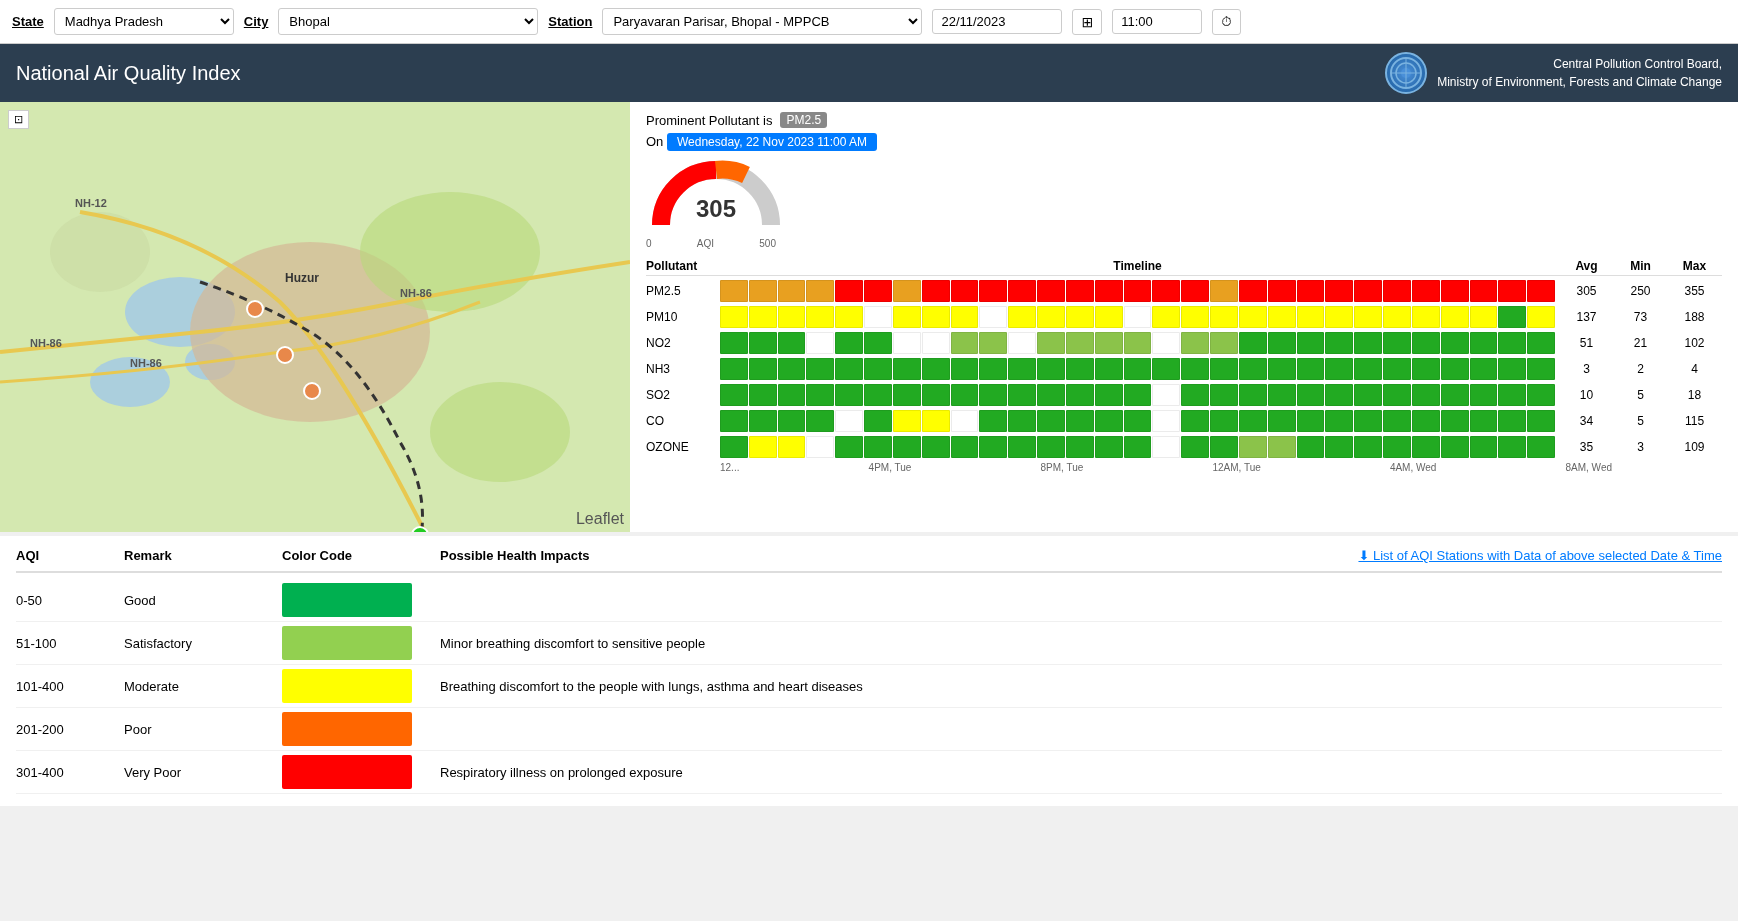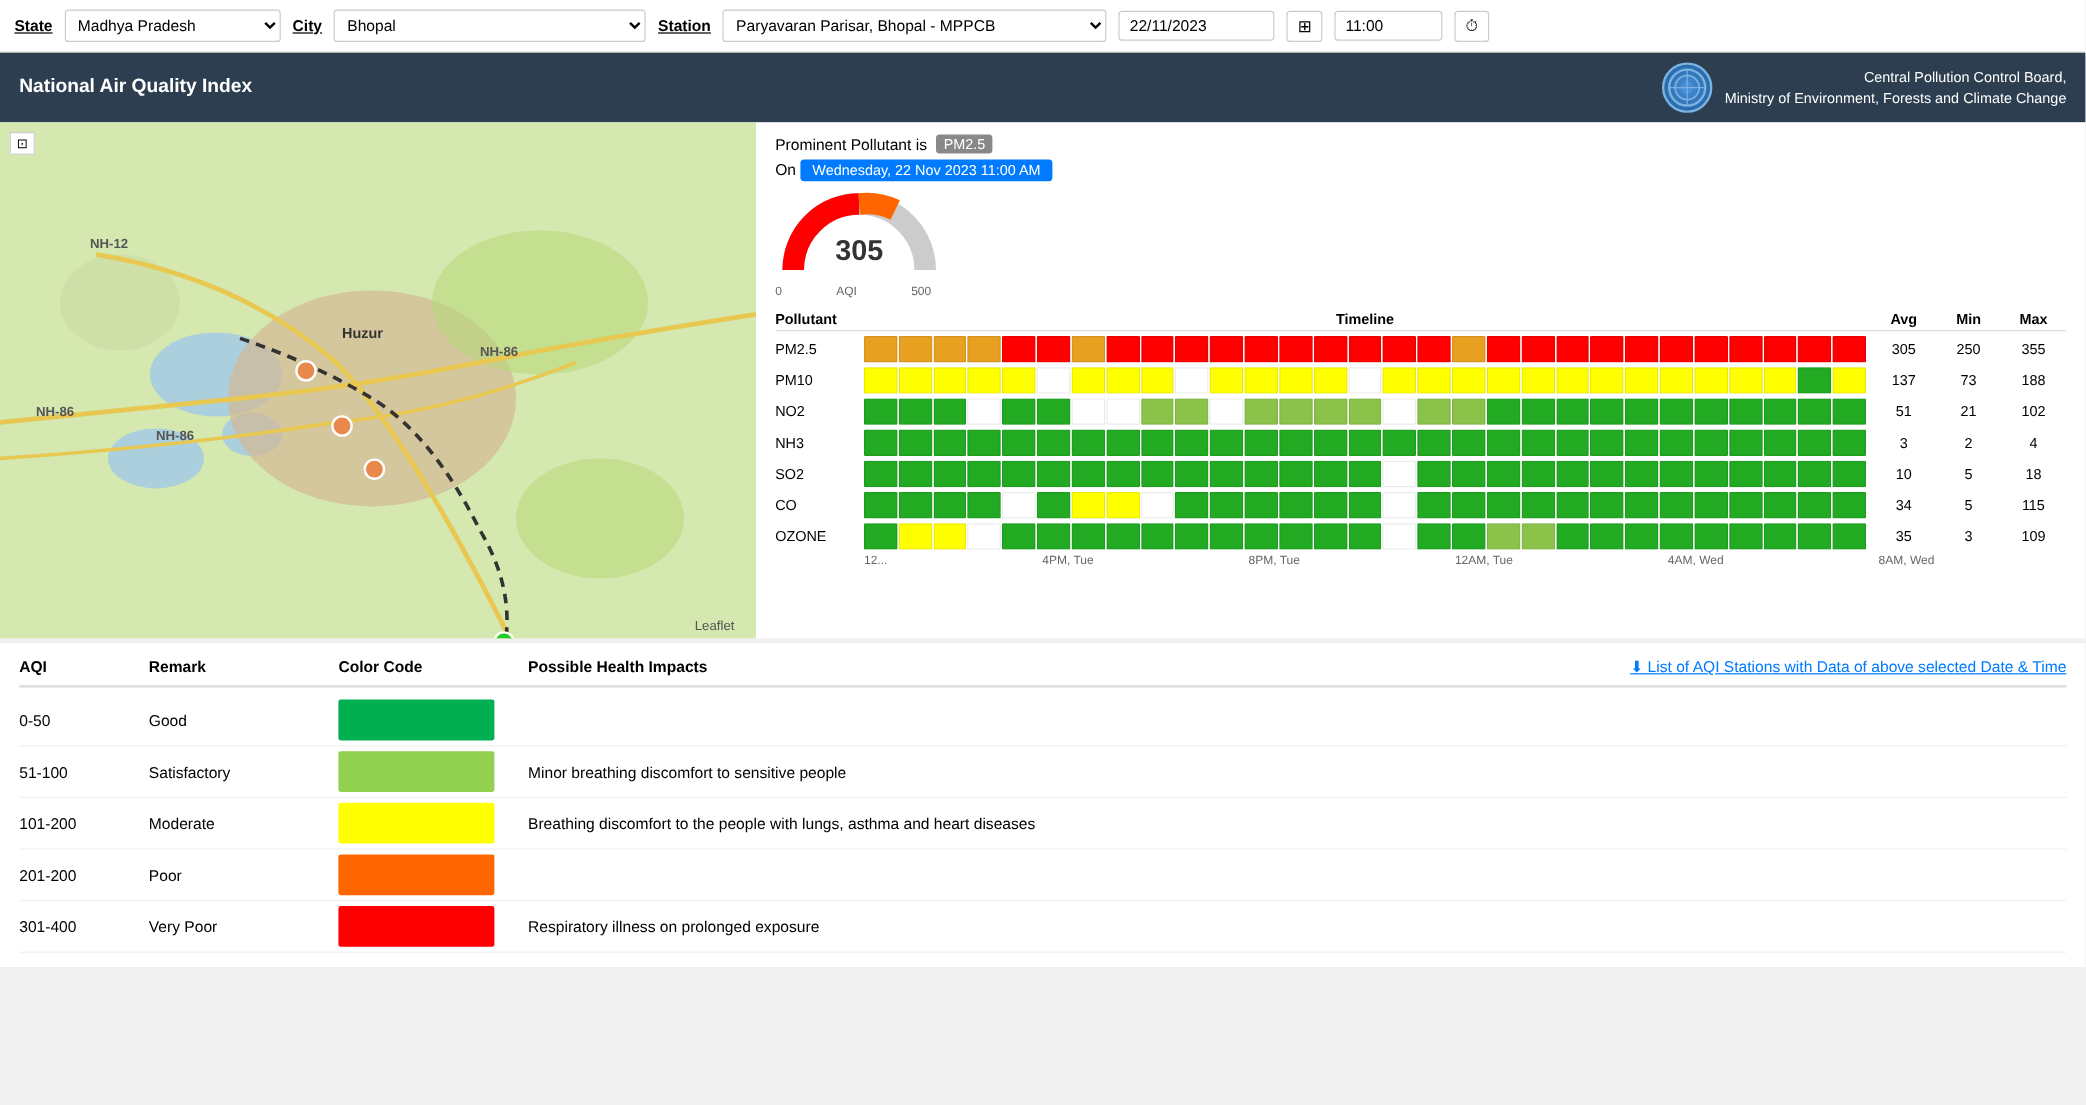--- a/index.html
+++ b/index.html
@@ -57,21 +57,21 @@
 
     
     .header-bar {
       background: #2c3e50;
       color: #fff;
       display: flex;
       align-items: center;
       justify-content: space-between;
       padding: 8px 16px;
     }
-    .header-bar .title { font-size: 16px; font-weight: bold; }
+    .header-bar .title { font-size: 20px; font-weight: normal; }
     .header-logo {
       display: flex;
       align-items: center;
       gap: 10px;
     }
     .logo-circle {
       width: 42px;
       height: 42px;
       border-radius: 50%;
       background: radial-gradient(circle, #4a90d9, #1a5a99);
@@ -98,22 +98,22 @@
       height: 430px;
       background: #e8f0d8;
       position: relative;
       overflow: hidden;
     }
     
     .map-svg { width: 100%; height: 100%; }
     .leaflet-attr {
       position: absolute;
       bottom: 4px;
-      right: 18px;
-      font-size: 11px;
+      right: 6px;
+      font-size: 16px;
       color: #555;
     }
     .map-toggle {
       position: absolute;
       top: 8px;
       left: 8px;
       background: #fff;
       border: 1px solid #ccc;
       padding: 2px 5px;
       font-size: 11px;
@@ -649,21 +649,21 @@
         <span>Good</span>
         <div class="color-block" style="background: rgb(0, 176, 80);"></div>
       </div>
       <div class="legend-row">
         <span>51-100</span>
         <span>Satisfactory</span>
         <div class="color-block" style="background: rgb(146, 208, 80);"></div>
         <span>Minor breathing discomfort to sensitive people</span>
       </div>
       <div class="legend-row">
-        <span>101-200</span>
+        <span>101-400</span>
         <span>Moderate</span>
         <div class="color-block" style="background: rgb(255, 255, 0);"></div>
         <span>Breathing discomfort to the people with lungs, asthma and heart diseases</span>
       </div>
       <div class="legend-row">
         <span>201-200</span>
         <span>Poor</span>
         <div class="color-block" style="background: rgb(255, 102, 0);"></div>
       </div>
       <div class="legend-row">

